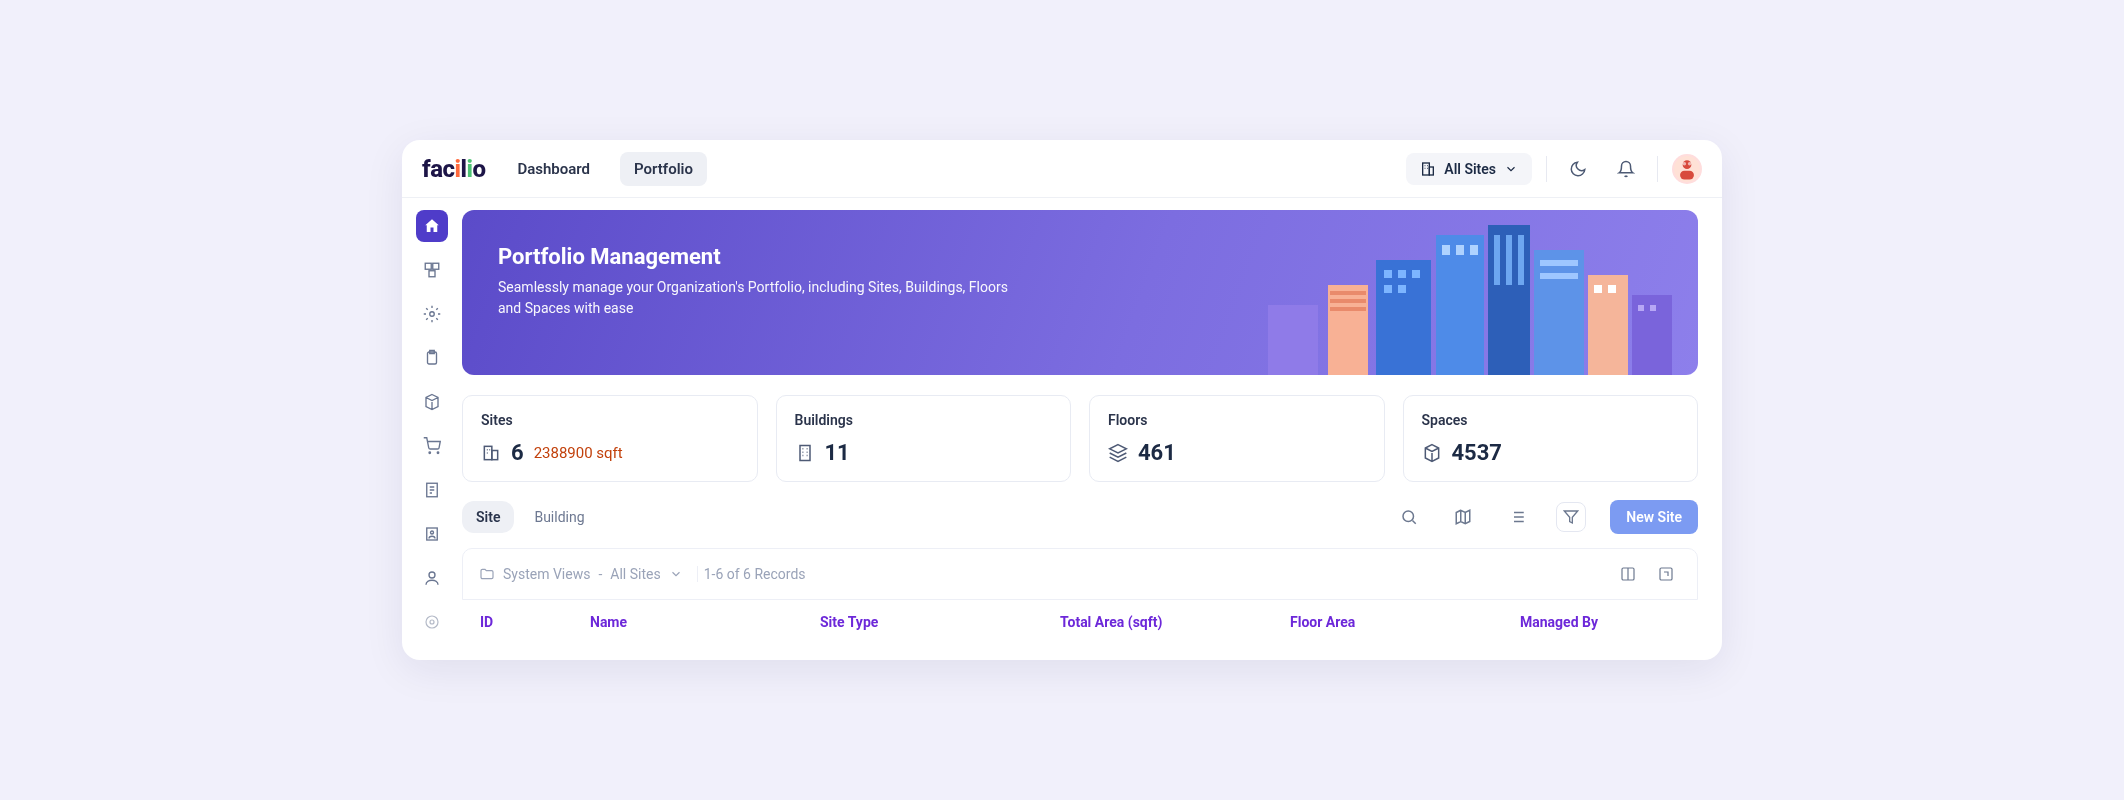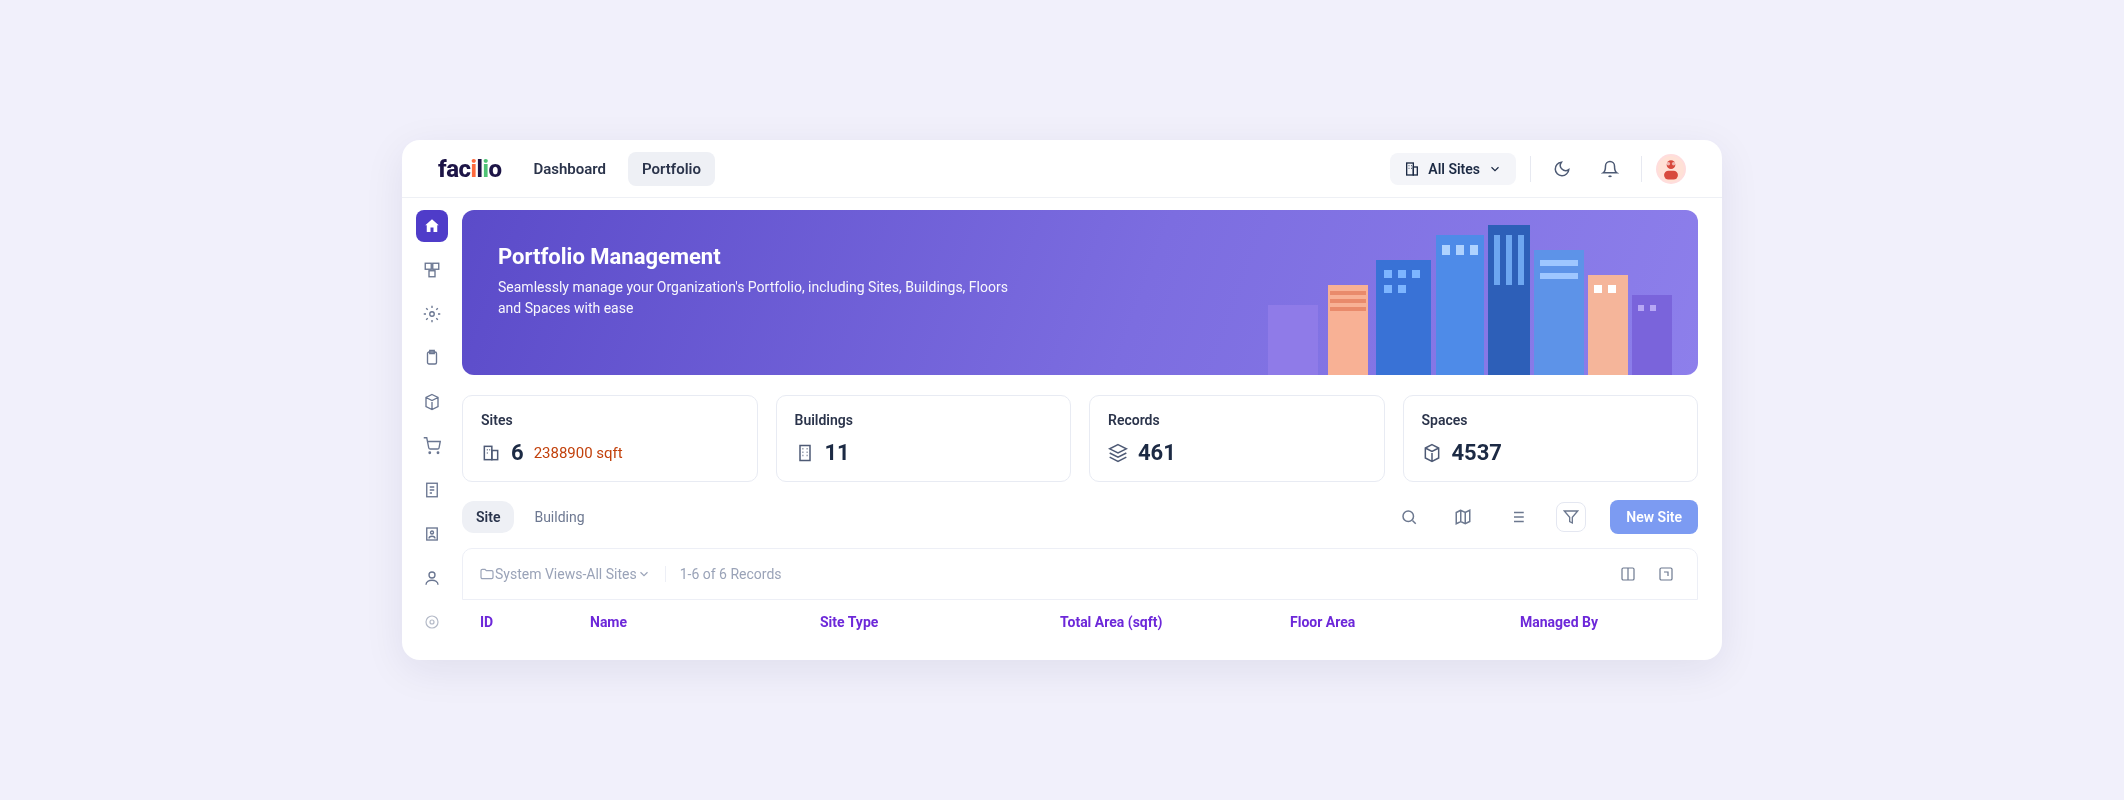--- a/index.html
+++ b/index.html
@@ -1,22 +1,22 @@
 <!DOCTYPE html>
 <html><head>
 <meta charset="utf-8">
 <style>
 * { margin:0; padding:0; box-sizing:border-box; font-family:-apple-system,BlinkMacSystemFont,'Segoe UI',Roboto,sans-serif; }
 body { background:#f1f0fb; display:flex; align-items:center; justify-content:center; min-height:800px; }
 .frame { width:1440px; background:#f1f0fb; padding:60px; }
 .window { background:#fff; border-radius:18px; box-shadow:0 10px 40px rgba(30,20,80,.08); overflow:hidden; }
-.topbar { display:flex; align-items:center; height:58px; padding:0 36px; border-bottom:1px solid #eef0f5; }
+.topbar { display:flex; align-items:center; height:58px; padding:0 20px; border-bottom:1px solid #eef0f5; }
 .logo { font-size:24px; font-weight:800; color:#1d1547; letter-spacing:-.5px; padding-right:18px; }
 .logo .dot-i { color:#ff6a3d; } .logo .dot-l { color:#4fc375; }
-.navtabs { display:flex; gap:8px; }
+.navtabs { display:flex; gap:16px; }
 .navtab { padding:8px 14px; border-radius:8px; font-weight:600; color:#2b344b; font-size:15px; cursor:pointer; }
 .navtab.active { background:#eef0f5; }
 .topbar-right { margin-left:auto; display:flex; align-items:center; gap:14px; }
 .site-picker { display:flex; align-items:center; gap:8px; background:#f4f5f9; border-radius:8px; padding:8px 14px; font-weight:600; color:#1c2a44; cursor:pointer; font-size:14px; }
 .icon-btn { width:34px; height:34px; display:flex; align-items:center; justify-content:center; color:#4d5a74; cursor:pointer; border-radius:8px; }
 .divider { width:1px; height:26px; background:#e7e9f1; }
 .avatar { width:30px; height:30px; border-radius:50%; background:#fdd; display:flex; align-items:center; justify-content:center; }
 .body { display:flex; }
 .sidebar { width:60px; padding:12px 0; display:flex; flex-direction:column; align-items:center; gap:12px; }
 .sb-item { width:32px; height:32px; border-radius:8px; display:flex; align-items:center; justify-content:center; color:#6a7691; cursor:pointer; }
@@ -35,21 +35,21 @@
 .stat-sub { font-size:15px; color:#c2410c; }
 .table-bar { display:flex; align-items:center; margin-top:18px; }
 .subtabs { display:flex; gap:6px; }
 .subtab { padding:8px 14px; border-radius:12px; color:#6d7891; font-size:14px; cursor:pointer; }
 .subtab.active { background:#eef0f5; color:#2a344c; font-weight:600; }
 .table-bar-right { margin-left:auto; display:flex; align-items:center; gap:24px;justify-content:center; }
 .tool-icon { width:30px; height:30px; display:flex; align-items:center; justify-content:center; color:#6c788f; cursor:pointer; }
 .filter-btn { border:1px solid #e4e7f1; border-radius:8px; }
 .new-btn { background:#7c9bf2; color:#fff; font-weight:600; padding:9px 16px; border-radius:8px; font-size:14px; cursor:pointer; }
 .view-bar { display:flex; align-items:center; border:1px solid #edeff6; border-radius:10px 10px 0 0; padding:10px 16px; margin-top:14px; color:#9aa3b8; font-size:14px; }
-.view-left { display:flex; align-items:center; gap:0; border-right:1px solid #edeff6; padding-right:14px; margin-right:14px; }
+.view-left { display:flex; align-items:center; gap:8px; border-right:1px solid #edeff6; padding-right:14px; margin-right:6px; }
 .view-right-icons { margin-left:auto; display:flex; gap:8px; }
 .thead { display:flex; padding:14px 18px; color:#6d28d9; font-size:14px; font-weight:700; }
 .th-id { width:110px; } .th-name { width:230px; } .th-type { width:240px; } .th-area { width:230px; } .th-floor { width:230px; } .th-managed { flex:1; }
 svg { display:block; }
 </style>
 </head>
 <body>
 
 <div class="frame">
 <div class="window">
@@ -246,21 +246,21 @@
           <span class="stat-icon">
                   <svg width="20" height="20" viewBox="0 0 24 24" fill="none" stroke="currentColor" stroke-width="1.8">
                     <rect x="6" y="3" width="12" height="18"></rect>
                     <path d="M9 7h1M14 7h1M9 11h1M14 11h1M9 15h1M14 15h1"></path>
                   </svg>
                 </span>
           <span class="stat-value">11</span>
         </div>
       </div>
       <div class="stat">
-        <div class="stat-label">Records</div>
+        <div class="stat-label">Floors</div>
         <div class="stat-body">
           <span class="stat-icon">
                   <svg width="20" height="20" viewBox="0 0 24 24" fill="none" stroke="currentColor" stroke-width="1.8">
                     <path d="M12 2l10 5-10 5L2 7l10-5zM2 12l10 5 10-5M2 17l10 5 10-5"></path>
                   </svg>
                 </span>
           <span class="stat-value">461</span>
         </div>
       </div>
       <div class="stat">

